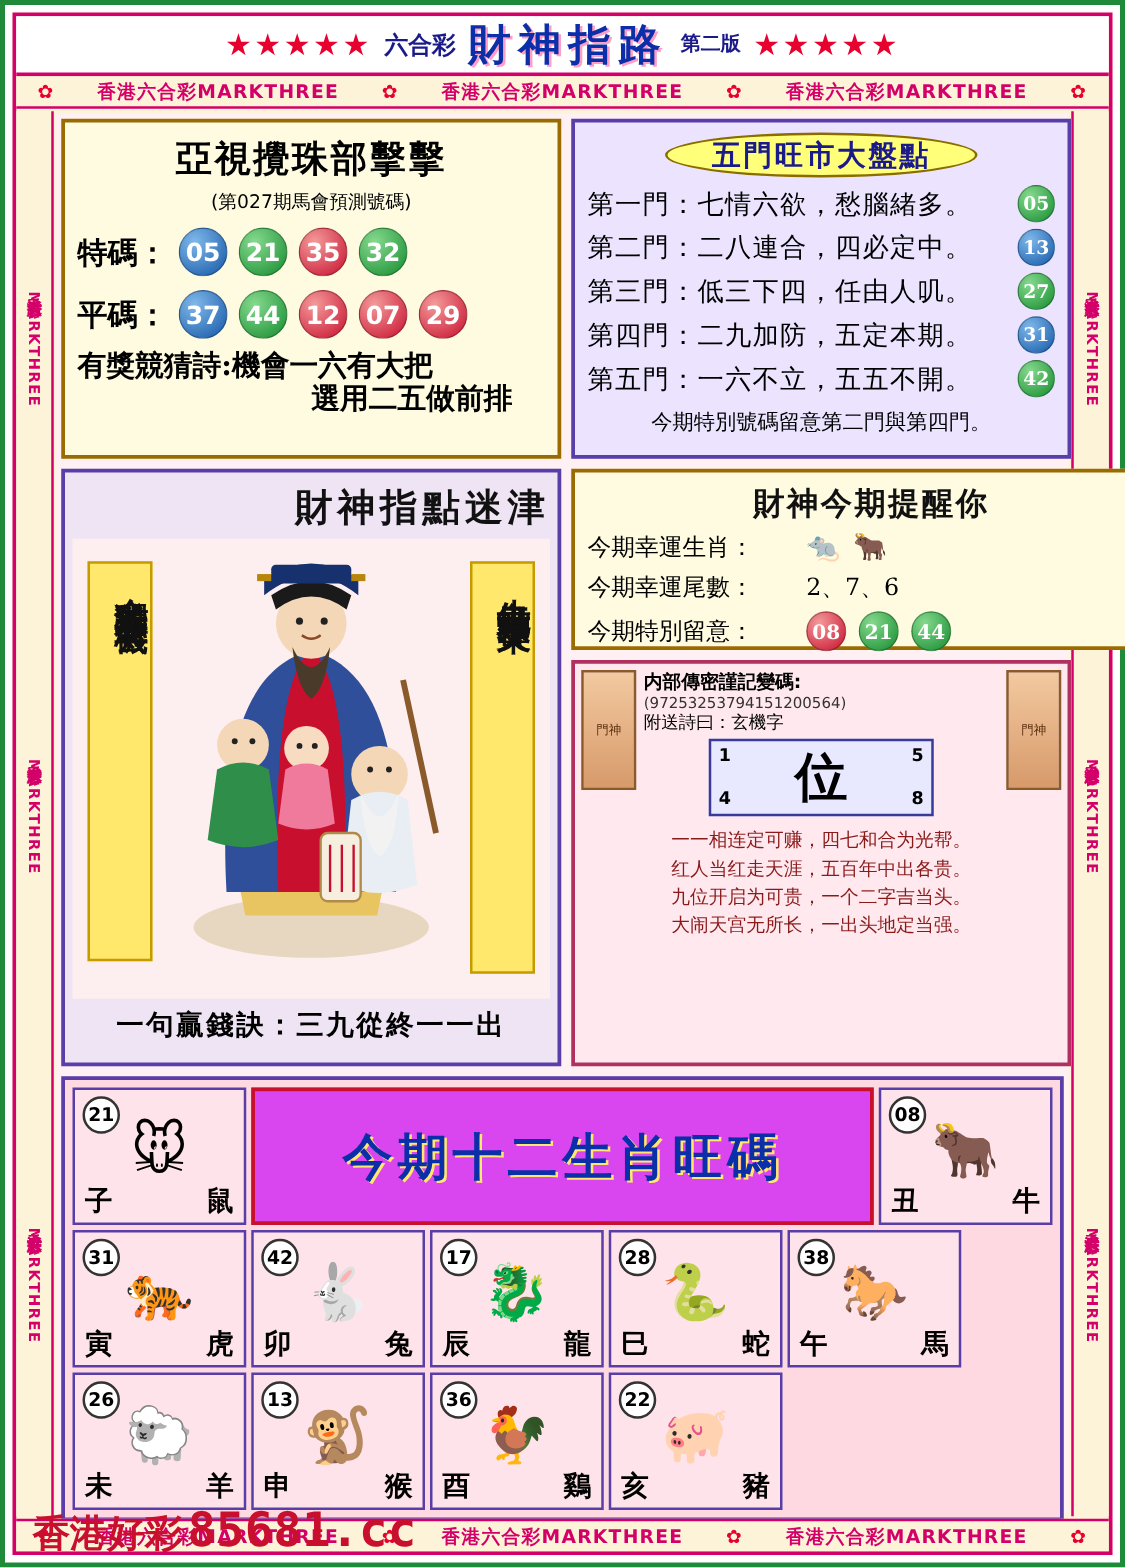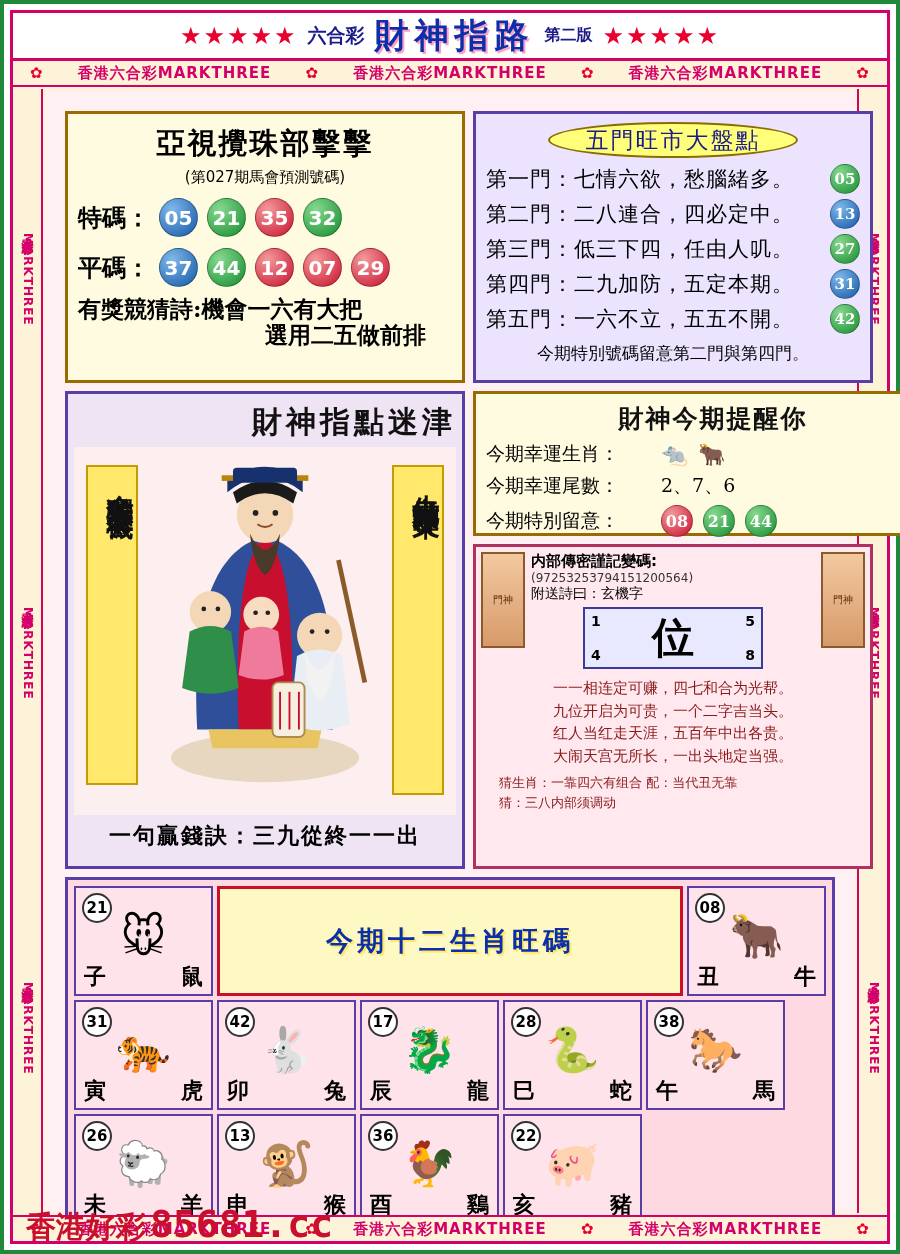--- a/index.html
+++ b/index.html
@@ -64,21 +64,21 @@
     letter-spacing: 1px;
     overflow:hidden;
   }
   .rail.left { left: 0; border-right: 2px solid #d4006a; }
   .rail.right { right: 0; border-left: 2px solid #d4006a; }
 
   
   #content {
     position: absolute; left: 32px; right: 32px; top: 78px; bottom: 30px;
     background: #fff0f3;
-    padding: 20px;
+    padding: 4px;
   }
   .row { display:flex; gap: 8px; }
 
   
   #panelA {
     width: 400px; height: 272px; background: #fffbe0;
     border: 3px solid #9a6b00; padding: 6px 10px;
   }
   #panelA h2 {
     margin: 4px 0 0; text-align:center; font-size: 29px; font-weight:bold;
@@ -103,21 +103,21 @@
 
   
   #panelB {
     width: 400px; height: 272px; background: #ece4ff;
     border: 3px solid #5a3ea8; padding: 6px 10px;
   }
   .oval-title {
     margin: 2px auto 6px; width: 250px; height: 36px;
     background: #ffff7a; border: 2px solid #8a6d00; border-radius: 50%;
     display:flex; align-items:center; justify-content:center;
-    font-size: 23px; font-weight:normal; color:#1a1a8a;
+    font-size: 23px; font-weight:bold; color:#1a1a8a;
     font-family:"DejaVu Serif",serif; letter-spacing: 2px;
   }
   .gate { display:flex; align-items:center; font-size: 21px; margin-top: 5px;
           font-family:"DejaVu Serif","Liberation Serif",serif; }
   .gate .txt { flex: 1; letter-spacing: 1px; }
   .gate .sball {
     width: 30px; height: 30px; border-radius: 50%;
     display:flex; align-items:center; justify-content:center;
     font-size: 15px; font-weight:bold; color:#fff;
   }
@@ -222,23 +222,23 @@
   }
   .zcell .animal-name {
     position:absolute; right: 8px; bottom: 2px; font-size: 22px; font-weight:bold;
     font-family:"DejaVu Serif",serif;
   }
   .zcell .emoji {
     position:absolute; inset: 12px 0 22px 0;
     display:flex; align-items:center; justify-content:center; font-size: 44px;
   }
   .zbanner {
-    flex: 1; margin: 2px; border: 3px solid #c8102e; background: #fef9c3;
+    flex: 1; margin: 2px; border: 3px solid #c8102e; background: #d946ef;
     display:flex; align-items:center; justify-content:center;
-    font-size: 27px; font-weight: bold; letter-spacing: 4px;
+    font-size: 40px; font-weight: bold; letter-spacing: 4px;
     color: #0b2fa8; text-shadow: 2px 2px 0 #ffe86b;
     font-family:"DejaVu Serif","Liberation Serif",serif;
   }
 
   
   .footer-ov {
     position:absolute; left: 22px; bottom: 2px;
     display:flex; align-items:baseline; gap: 4px;
     z-index: 20;
     margin-top: 15px;
@@ -430,27 +430,23 @@
                 <span class="c c3">4</span>
                 <span class="c c4">8</span>
                 <span class="big">位</span>
               </div>
             </div>
             <div class="door">門神</div>
           </div>
 
           <div class="verse">
             <div>一一相连定可赚，四七和合为光帮。</div>
+            <div>红人当红走天涯，五百年中出各贵。</div>
             <div>九位开启为可贵，一个二字吉当头。</div>
-            <div>红人当红走天涯，五百年中出各贵。</div>
             <div>大闹天宫无所长，一出头地定当强。</div>
-          </div>
-          <div class="eriddle">
-            <div>猜生肖：一靠四六有组合  配：当代丑无靠</div>
-            <div>猜：三八内部须调动</div>
           </div>
         </div>
       </div>
     </div>
 
     <div id="zodiac">
       <div class="zrow">
         <div class="zcell">
           <span class="num">21</span>
           <span class="emoji">🐭</span>

